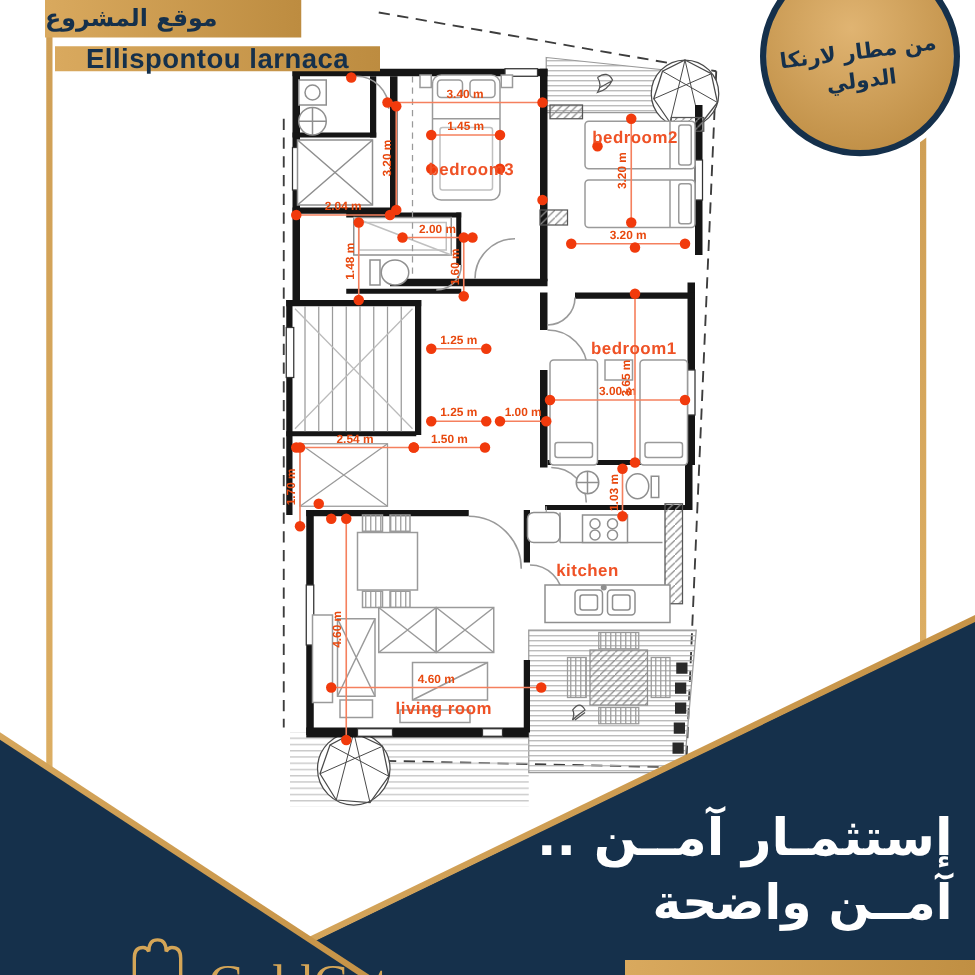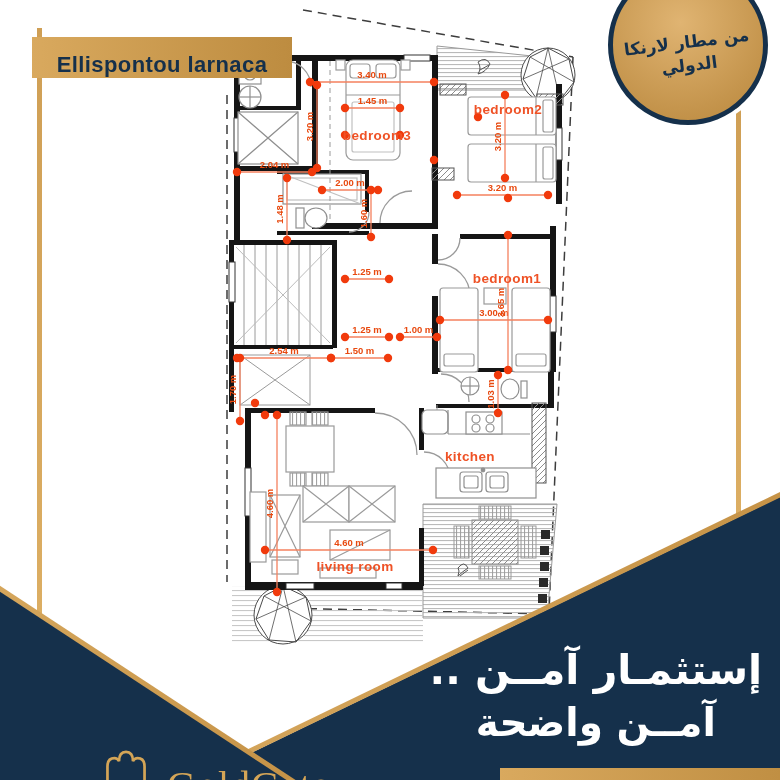--- a/index.html
+++ b/index.html
@@ -10,40 +10,40 @@
   }
   
   .gold-line{position:absolute;width:5px;background:linear-gradient(180deg,#cf9f55,#dcae63);z-index:1;}
   .gold-line.left{left:37px;top:28px;height:592px;}
   .gold-line.right{left:736px;top:100px;height:418px;}
   
   .banner{position:absolute;display:flex;align-items:center;z-index:3;
     background:linear-gradient(90deg,#d9a95e,#bd8c40);color:#15304b;font-weight:bold;}
   .banner.ar{left:36px;top:0;width:193px;height:30px;justify-content:flex-end;
     padding-right:12px;font-size:19px;direction:rtl;font-family:"DejaVu Sans",sans-serif;}
-  .banner.en{left:32px;top:37px;width:260px;height:41px;justify-content:center;
-    font-size:22px;letter-spacing:.4px;align-items:flex-end;}
+  .banner.en{left:44px;top:37px;width:260px;height:20px;justify-content:center;
+    font-size:22px;letter-spacing:.4px;}
   
   .badge{position:absolute;left:608px;top:-35px;width:150px;height:150px;border-radius:50%;
     background:radial-gradient(circle at 45% 35%,#e0b472,#b8863b);
     border:5px solid #15304b;box-shadow:0 0 0 4px #ffffff;z-index:3;
     display:flex;flex-direction:column;align-items:center;justify-content:center;}
   .badge .txt{transform:rotate(-7deg);text-align:center;color:#15304b;font-weight:bold;
     font-family:"DejaVu Sans",sans-serif;direction:rtl;line-height:1.35;margin-top:18px;}
   .badge .l1{font-size:17px;}
   .badge .l2{font-size:17px;}
   
   .navy{position:absolute;inset:0;background:#15304b;}
   .navy.rt{clip-path:polygon(100% 63.7%,25% 100%,100% 100%);z-index:4;}
   .navy.lt{clip-path:polygon(0 75.3%,37.6% 100%,0 100%);z-index:5;}
   .stripe{position:absolute;height:5px;background:linear-gradient(90deg,#d5a65c,#c69347);transform-origin:0 50%;}
   .stripe.rt{left:193px;top:776px;width:655px;transform:rotate(-25.8deg);z-index:4;}
   .stripe.lt{left:-2px;top:585px;width:356px;transform:rotate(33.3deg);z-index:5;}
   
-  .headline{position:absolute;right:18px;top:648px;z-index:6;text-align:center;direction:rtl;
+  .headline{position:absolute;right:18px;top:648px;z-index:6;text-align:right;direction:rtl;
     color:#ffffff;font-family:"DejaVu Sans",sans-serif;font-weight:bold;}
   .headline .h1{font-size:41px;line-height:1.1;}
   .headline .h2{font-size:39px;line-height:1.15;margin-top:8px;}
   .goldbar{position:absolute;left:500px;top:768px;width:280px;height:12px;z-index:6;
     background:linear-gradient(90deg,#d9a95e,#c08f43);}
   
   .logo{position:absolute;left:95px;top:748px;z-index:6;display:flex;align-items:flex-start;gap:10px;}
   .logo .brand{font-family:"Liberation Serif",serif;font-size:40px;color:#d4a557;
     line-height:1;margin-top:18px;letter-spacing:1px;}
   
@@ -380,20 +380,23 @@
       </g>
     <g id="room-labels">
         <text x="377" y="140" fill="#ef5226" font-size="13.5" font-weight="bold" text-anchor="middle" letter-spacing="0.4">bedroom3</text>
         <text x="508" y="114" fill="#ef5226" font-size="13.5" font-weight="bold" text-anchor="middle" letter-spacing="0.4">bedroom2</text>
         <text x="507" y="283" fill="#ef5226" font-size="13.5" font-weight="bold" text-anchor="middle" letter-spacing="0.4">bedroom1</text>
         <text x="470" y="461" fill="#ef5226" font-size="13.5" font-weight="bold" text-anchor="middle" letter-spacing="0.4">kitchen</text>
         <text x="355" y="571" fill="#ef5226" font-size="13.5" font-weight="bold" text-anchor="middle" letter-spacing="0.4">living room</text>
       </g>
   </svg>
 
+  <div class="banner ar">
+    <span>موقع المشروع</span>
+  </div>
   <div class="banner en">
     <span>Ellispontou larnaca</span>
   </div>
 
   <div class="badge">
     <div class="txt">
       <div class="l1">من مطار لارنكا</div>
       <div class="l2">الدولي</div>
     </div>
   </div>

